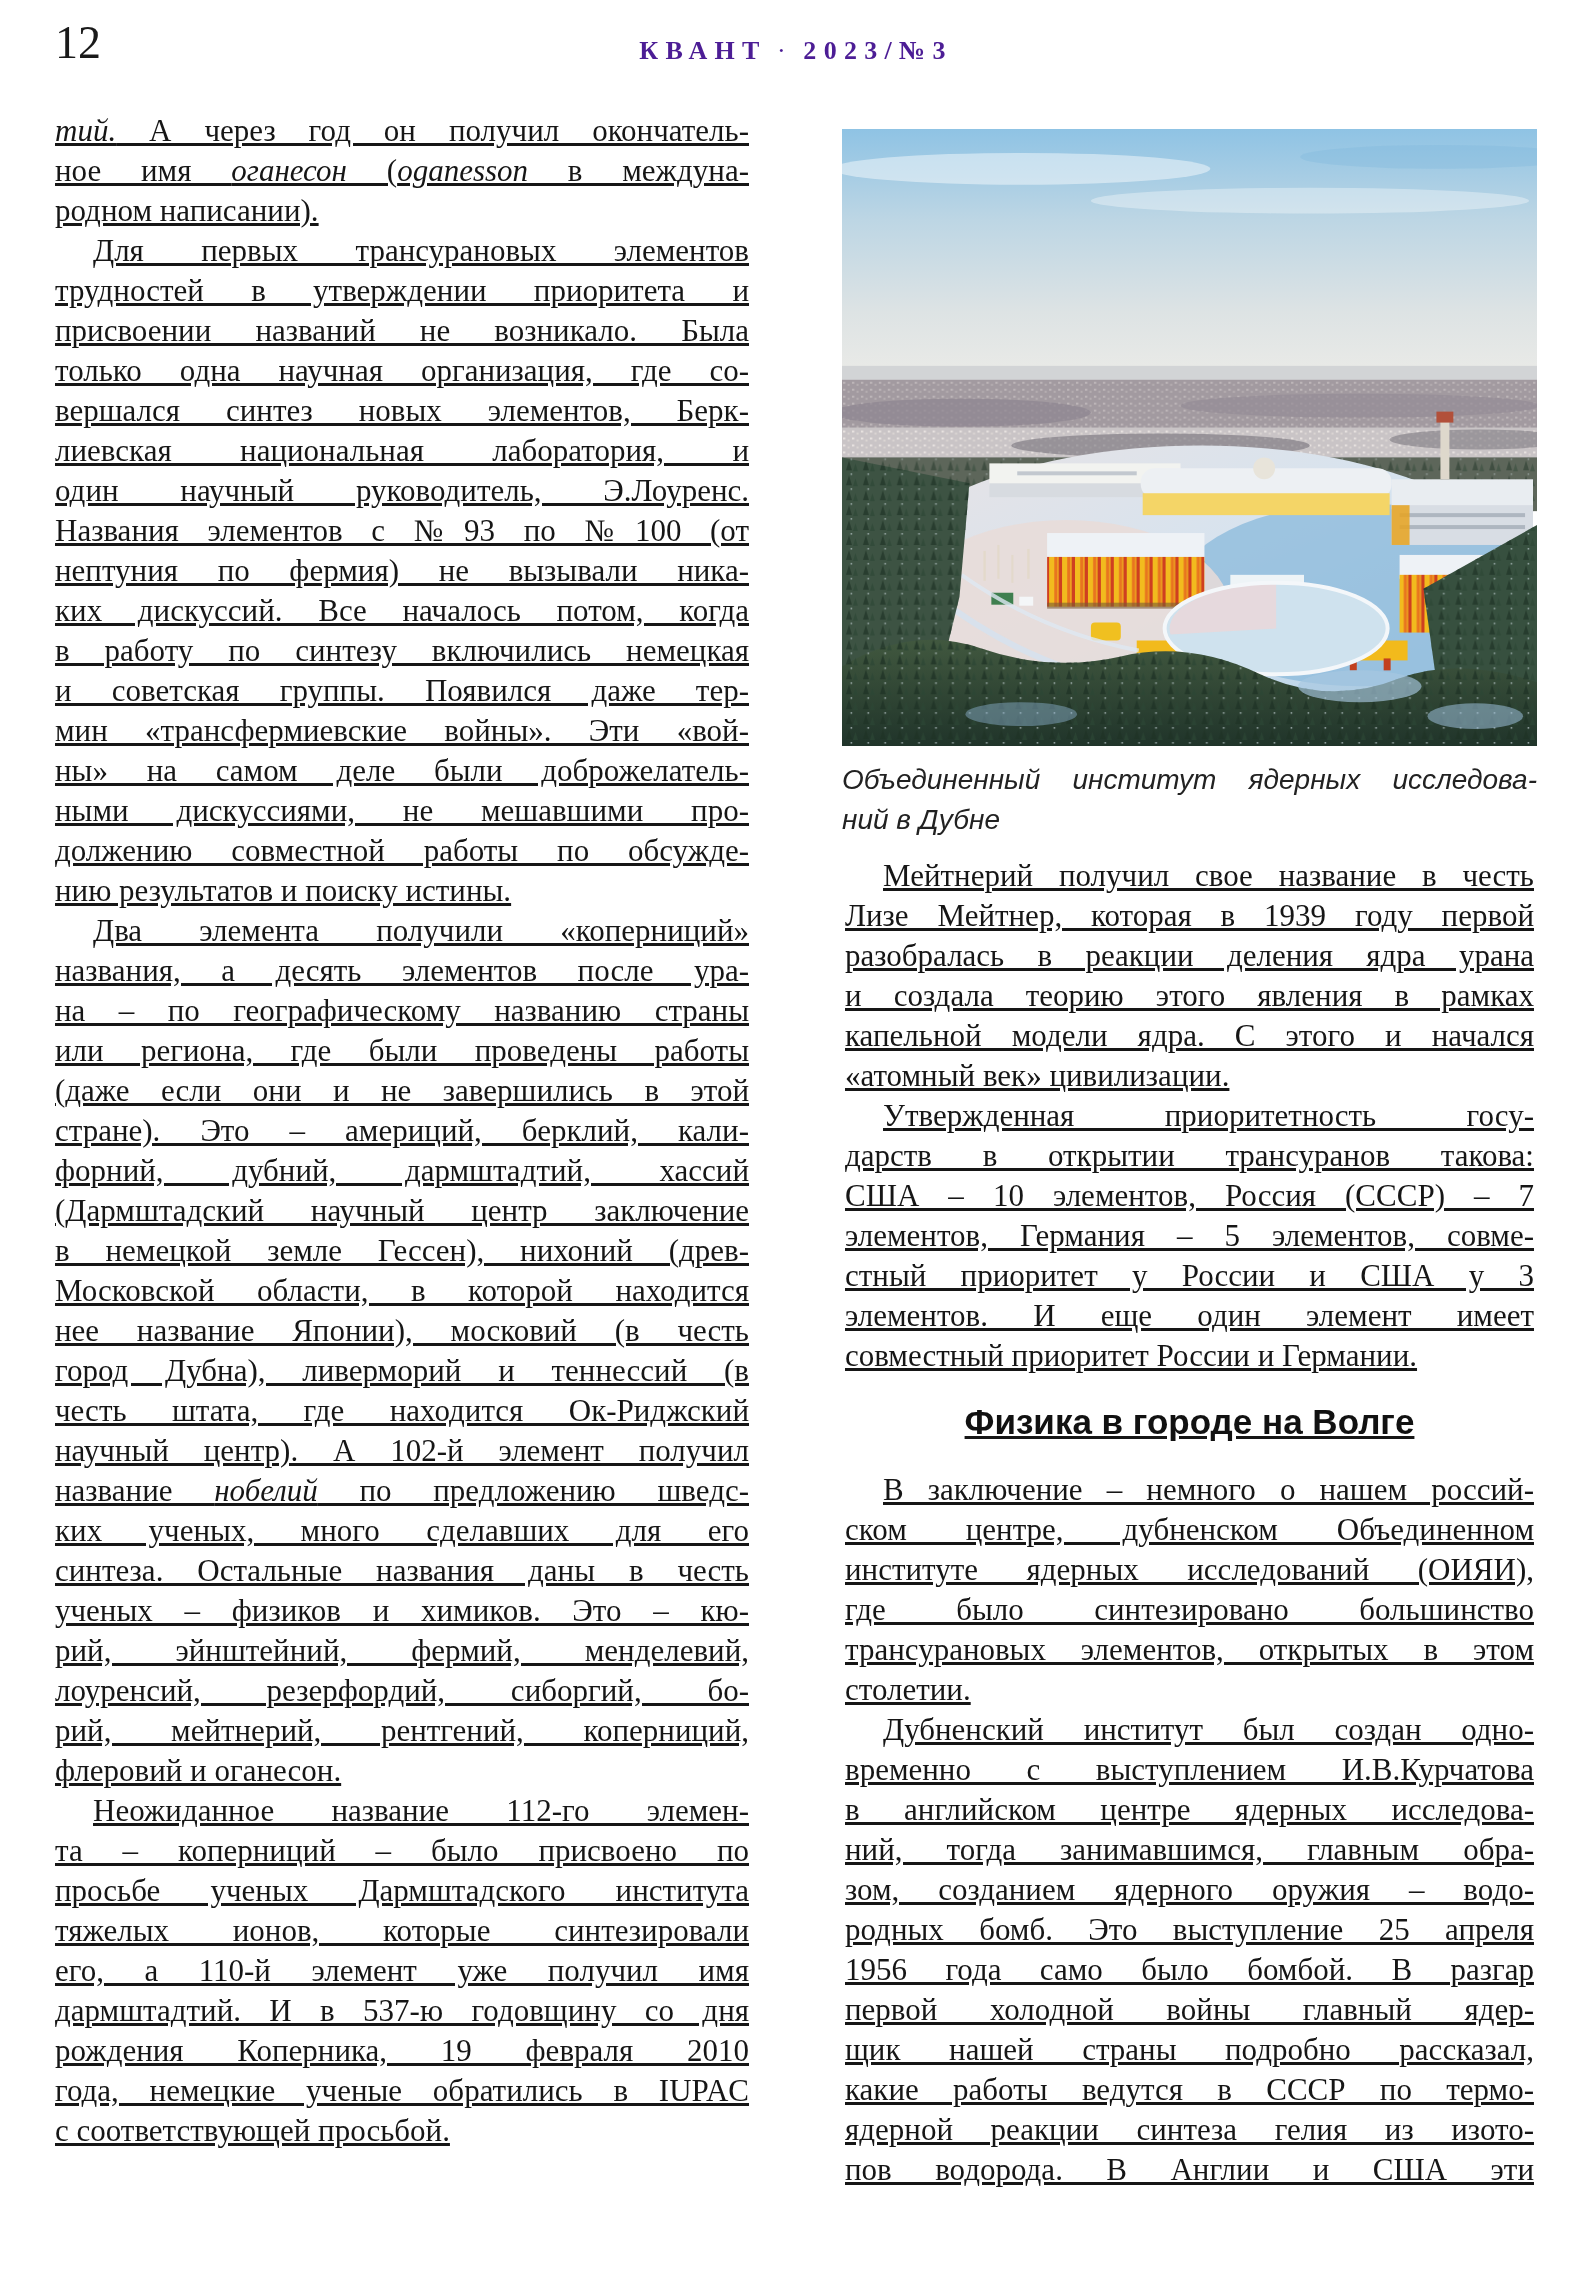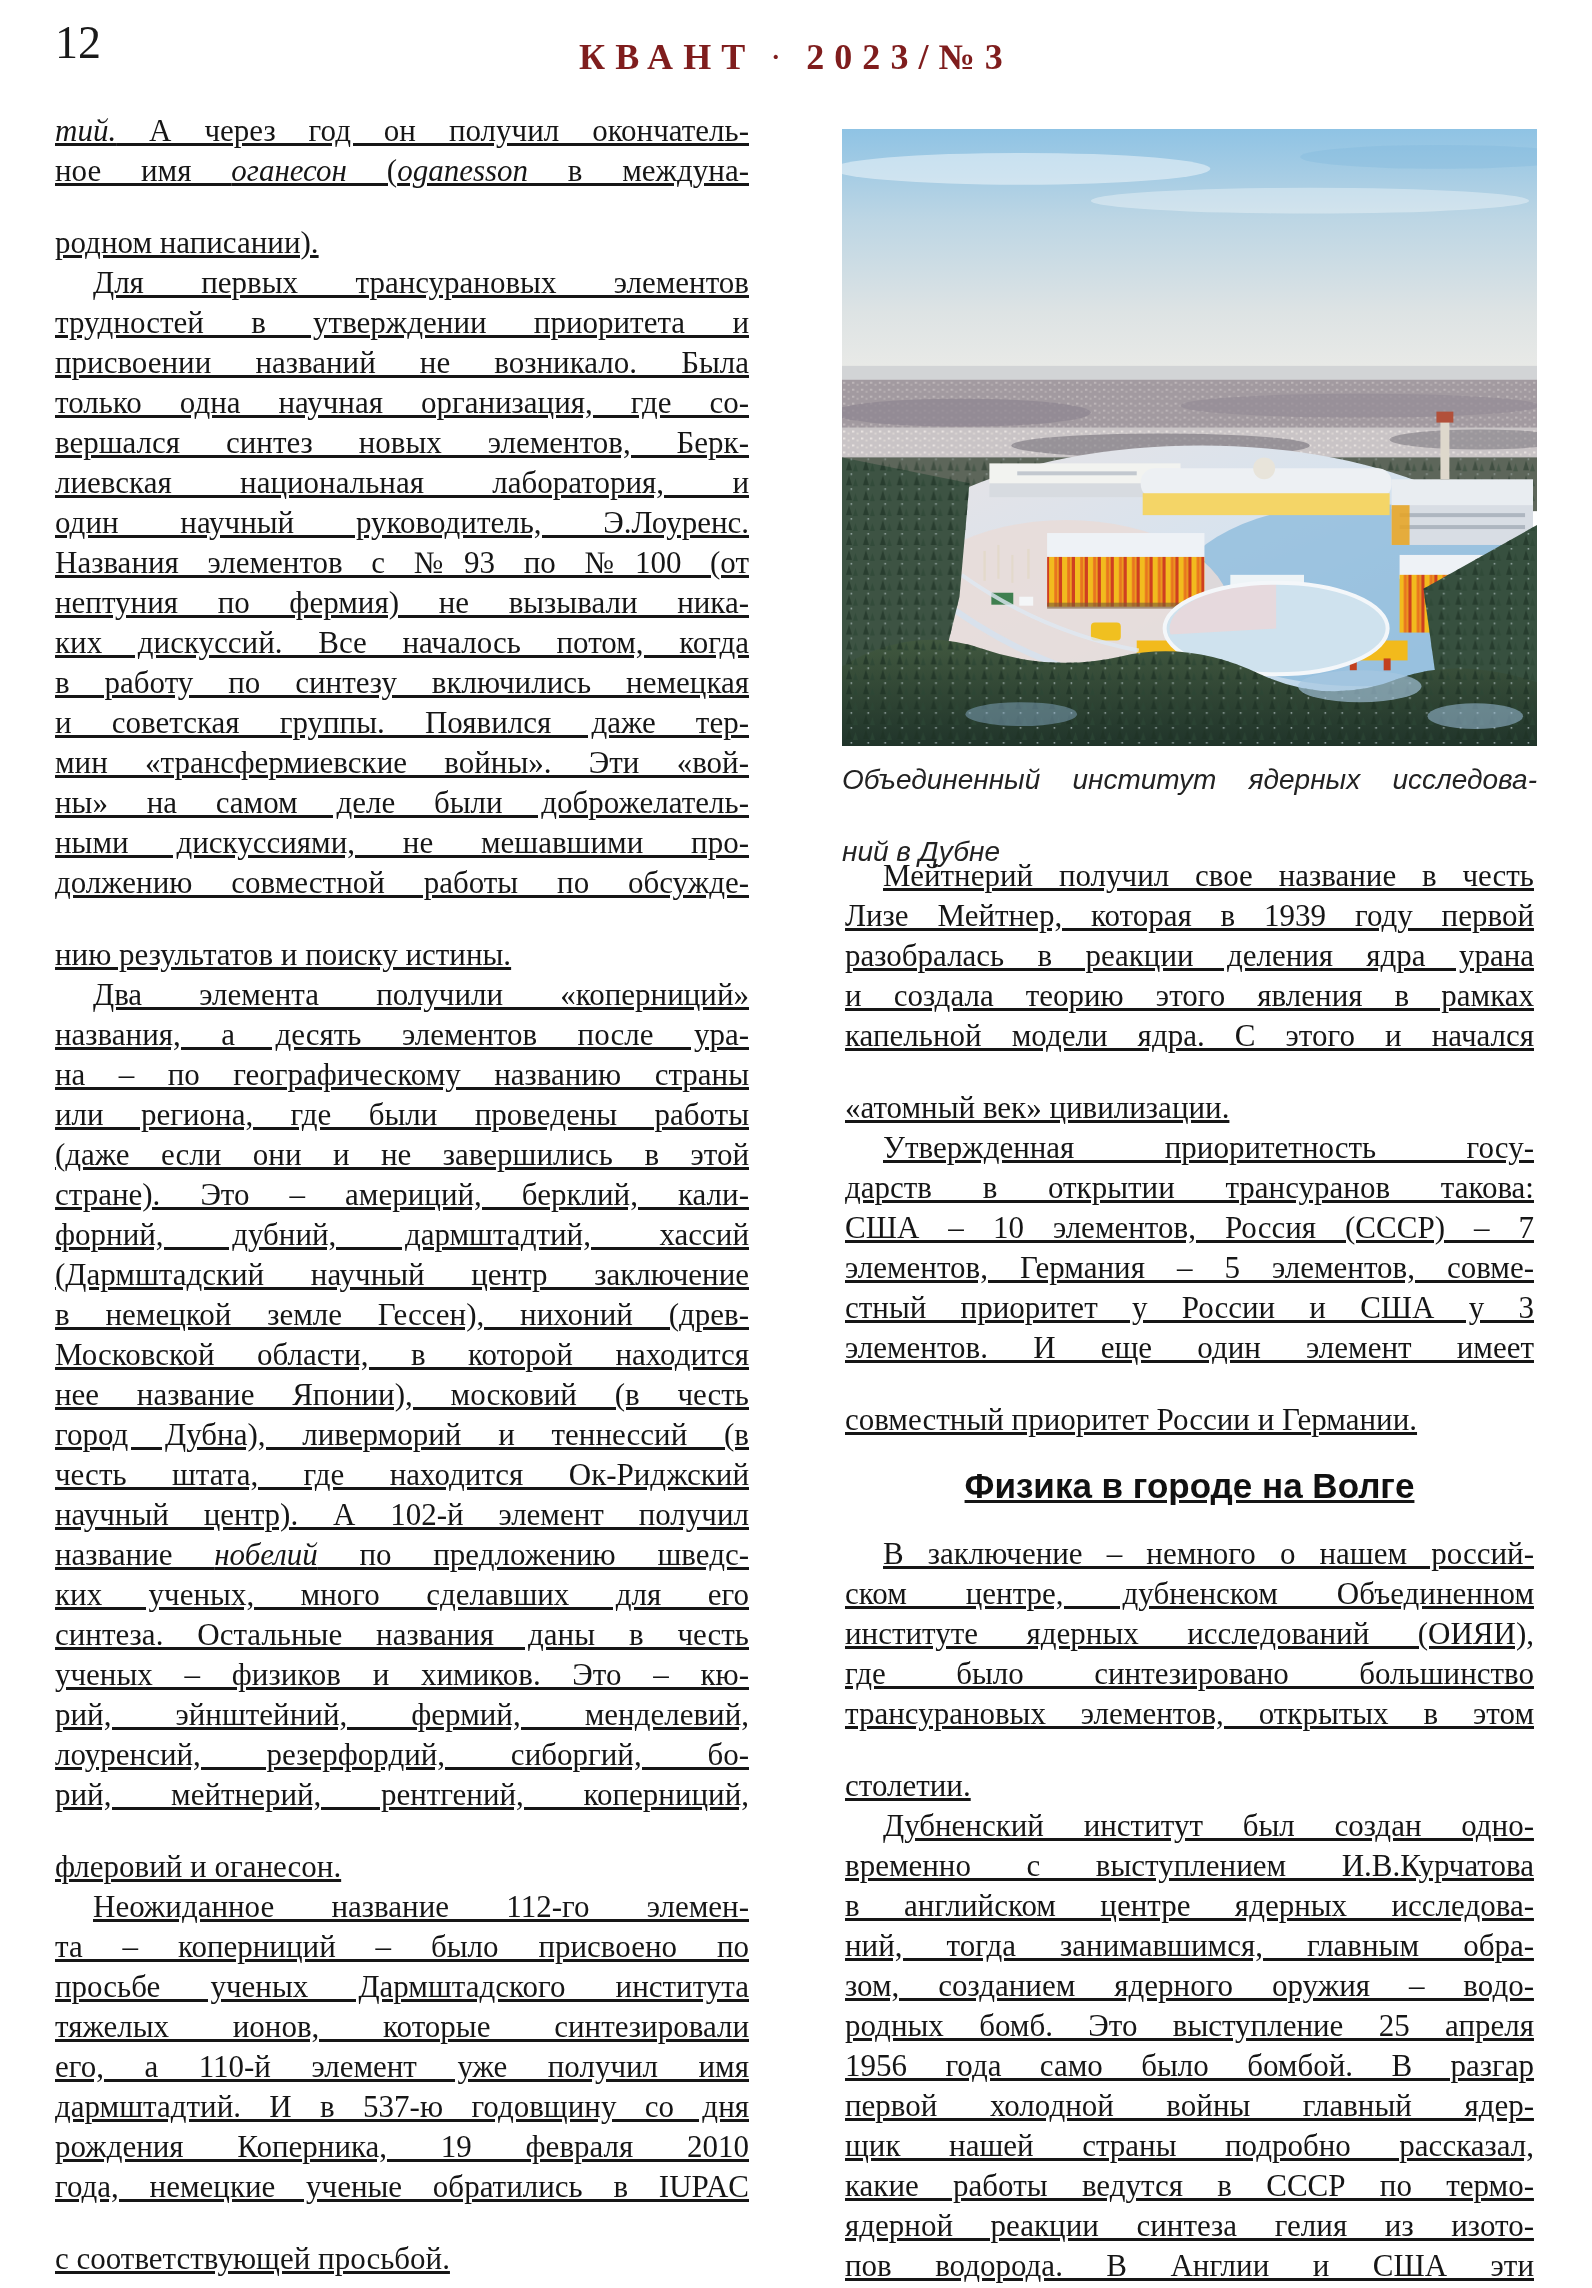--- a/index.html
+++ b/index.html
@@ -7,37 +7,37 @@
     position:relative; width:1592px; height:2289px; background:#ffffff;
     font-family:"Liberation Serif", serif; color:#151515; overflow:hidden;
   }
   
   .folio {
     position:absolute; left:55px; top:20px; font-size:46px; line-height:1;
     color:#1a1a1a;
   }
   .runhead {
     position:absolute; left:0; right:0; top:36px; text-align:center;
-    font-size:36px; font-weight:bold; letter-spacing:0.28em; color:#7f1d1d;
+    font-size:26px; font-weight:bold; letter-spacing:0.28em; color:#4c1d95;
     white-space:nowrap;
   }
   .runhead .sep { font-weight:normal; padding:0 0.4em; }
   
   .col {
     position:absolute; font-size:31px; line-height:40px; color:#161616;
     text-rendering:optimizeLegibility;
     text-decoration:underline;
   }
   .col-left  { left:55px;  top:111px; width:694px; }
   .col-right { left:845px; width:689px; }
   .line {
     text-align:justify; text-align-last:justify; text-justify:inter-word;
     height:40px; overflow:hidden;
   }
-  .line.end { text-align-last:left;margin-top:32px; }
+  .line.end { text-align-last:left; }
   .line.indent { text-indent:38px; }
   .line i { font-style:italic; }
   
   .figure { position:absolute; left:842px; top:129px; width:695px; }
   .figure svg { display:block; width:695px; height:617px; }
   .caption {
     position:absolute; left:842px; top:760px; width:695px;
     font-family:"Liberation Sans", sans-serif; font-style:italic;
     font-size:28px; line-height:40px; color:#222;
   }

